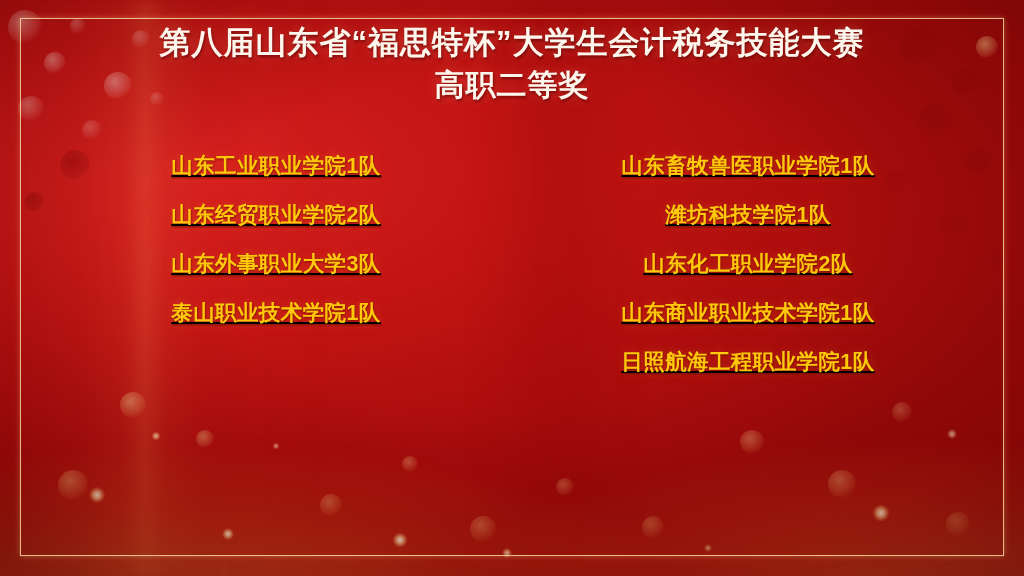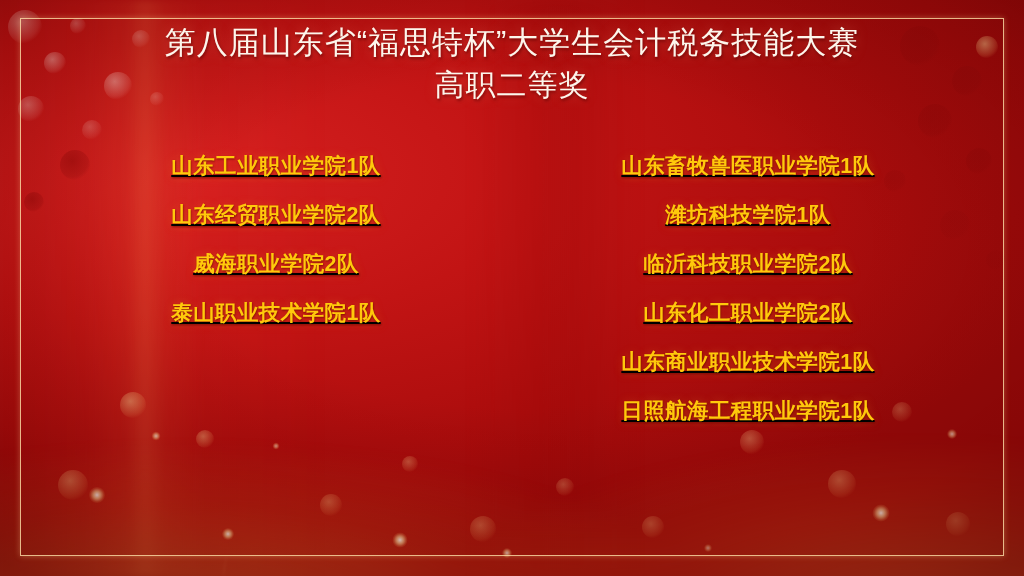--- a/index.html
+++ b/index.html
@@ -103,21 +103,21 @@
 
   
   .content { position: absolute; inset: 0; }
 
   .title-block {
     position: absolute; left: 0; right: 0; top: 22px;
     text-align: center;
   }
   .title-line {
     color: #fdf6ec;
-    font-weight: 400;
+    font-weight: 700;
     font-size: 31px;
     line-height: 42px;
     letter-spacing: 1px;
     text-shadow:
       1px 2px 3px rgba(90,0,0,0.65),
       0 0 14px rgba(255,160,120,0.30);
     white-space: nowrap;
   }
   .title-line.sub { font-size: 30px; }
 
@@ -263,28 +263,27 @@
     <div class="title-block">
       <div class="title-line">第八届山东省“福思特杯”大学生会计税务技能大赛</div>
       <div class="title-line sub">高职二等奖</div>
     </div>
 
     <div class="columns">
 
       <div class="col">
         <div class="award-row">山东工业职业学院1队</div>
         <div class="award-row">山东经贸职业学院2队</div>
-        <div class="award-row">威海职业学院2队</div>
+        <div class="award-row">山东外事职业大学3队</div>
         <div class="award-row">泰山职业技术学院1队</div>
       </div>
 
       <div class="col">
         <div class="award-row">山东畜牧兽医职业学院1队</div>
         <div class="award-row">潍坊科技学院1队</div>
-        <div class="award-row">临沂科技职业学院2队</div>
         <div class="award-row">山东化工职业学院2队</div>
         <div class="award-row">山东商业职业技术学院1队</div>
         <div class="award-row">日照航海工程职业学院1队</div>
       </div>
 
     </div>
   </div>
 </div>
 
 </body></html>

